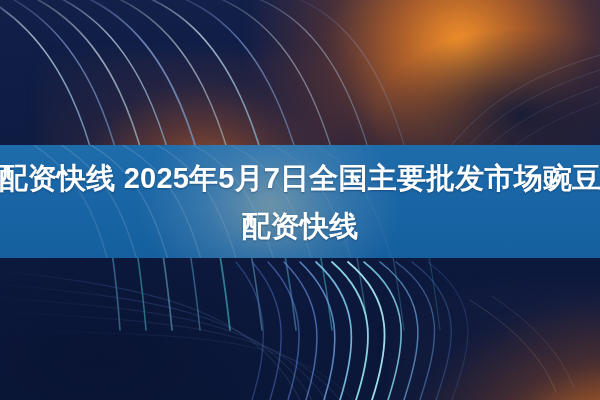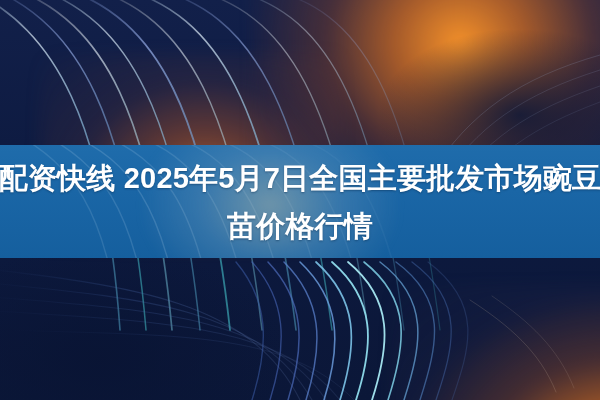--- a/index.html
+++ b/index.html
@@ -217,17 +217,17 @@
         <path d="M 168 -10 C 230 10 266 52 290 185" opacity="0.4"></path>
         <path d="M 204 -10 C 268 8 304 50 328 185" opacity="0.32"></path>
         <path d="M 242 -10 C 308 6 342 48 368 185" opacity="0.24"></path>
         <path d="M 282 -10 C 350 4 382 46 408 185" opacity="0.16"></path>
       </g>
     </svg>
     <div class="banner-sheen"></div>
 
     <div class="banner-text">
       <span class="line1">配资快线 2025年5月7日全国主要批发市场豌豆</span>
-      <span class="line2">苗价格行情</span>
+      <span class="line2">配资快线</span>
     </div>
   </div>
 
 </div>
 
 </body></html>

